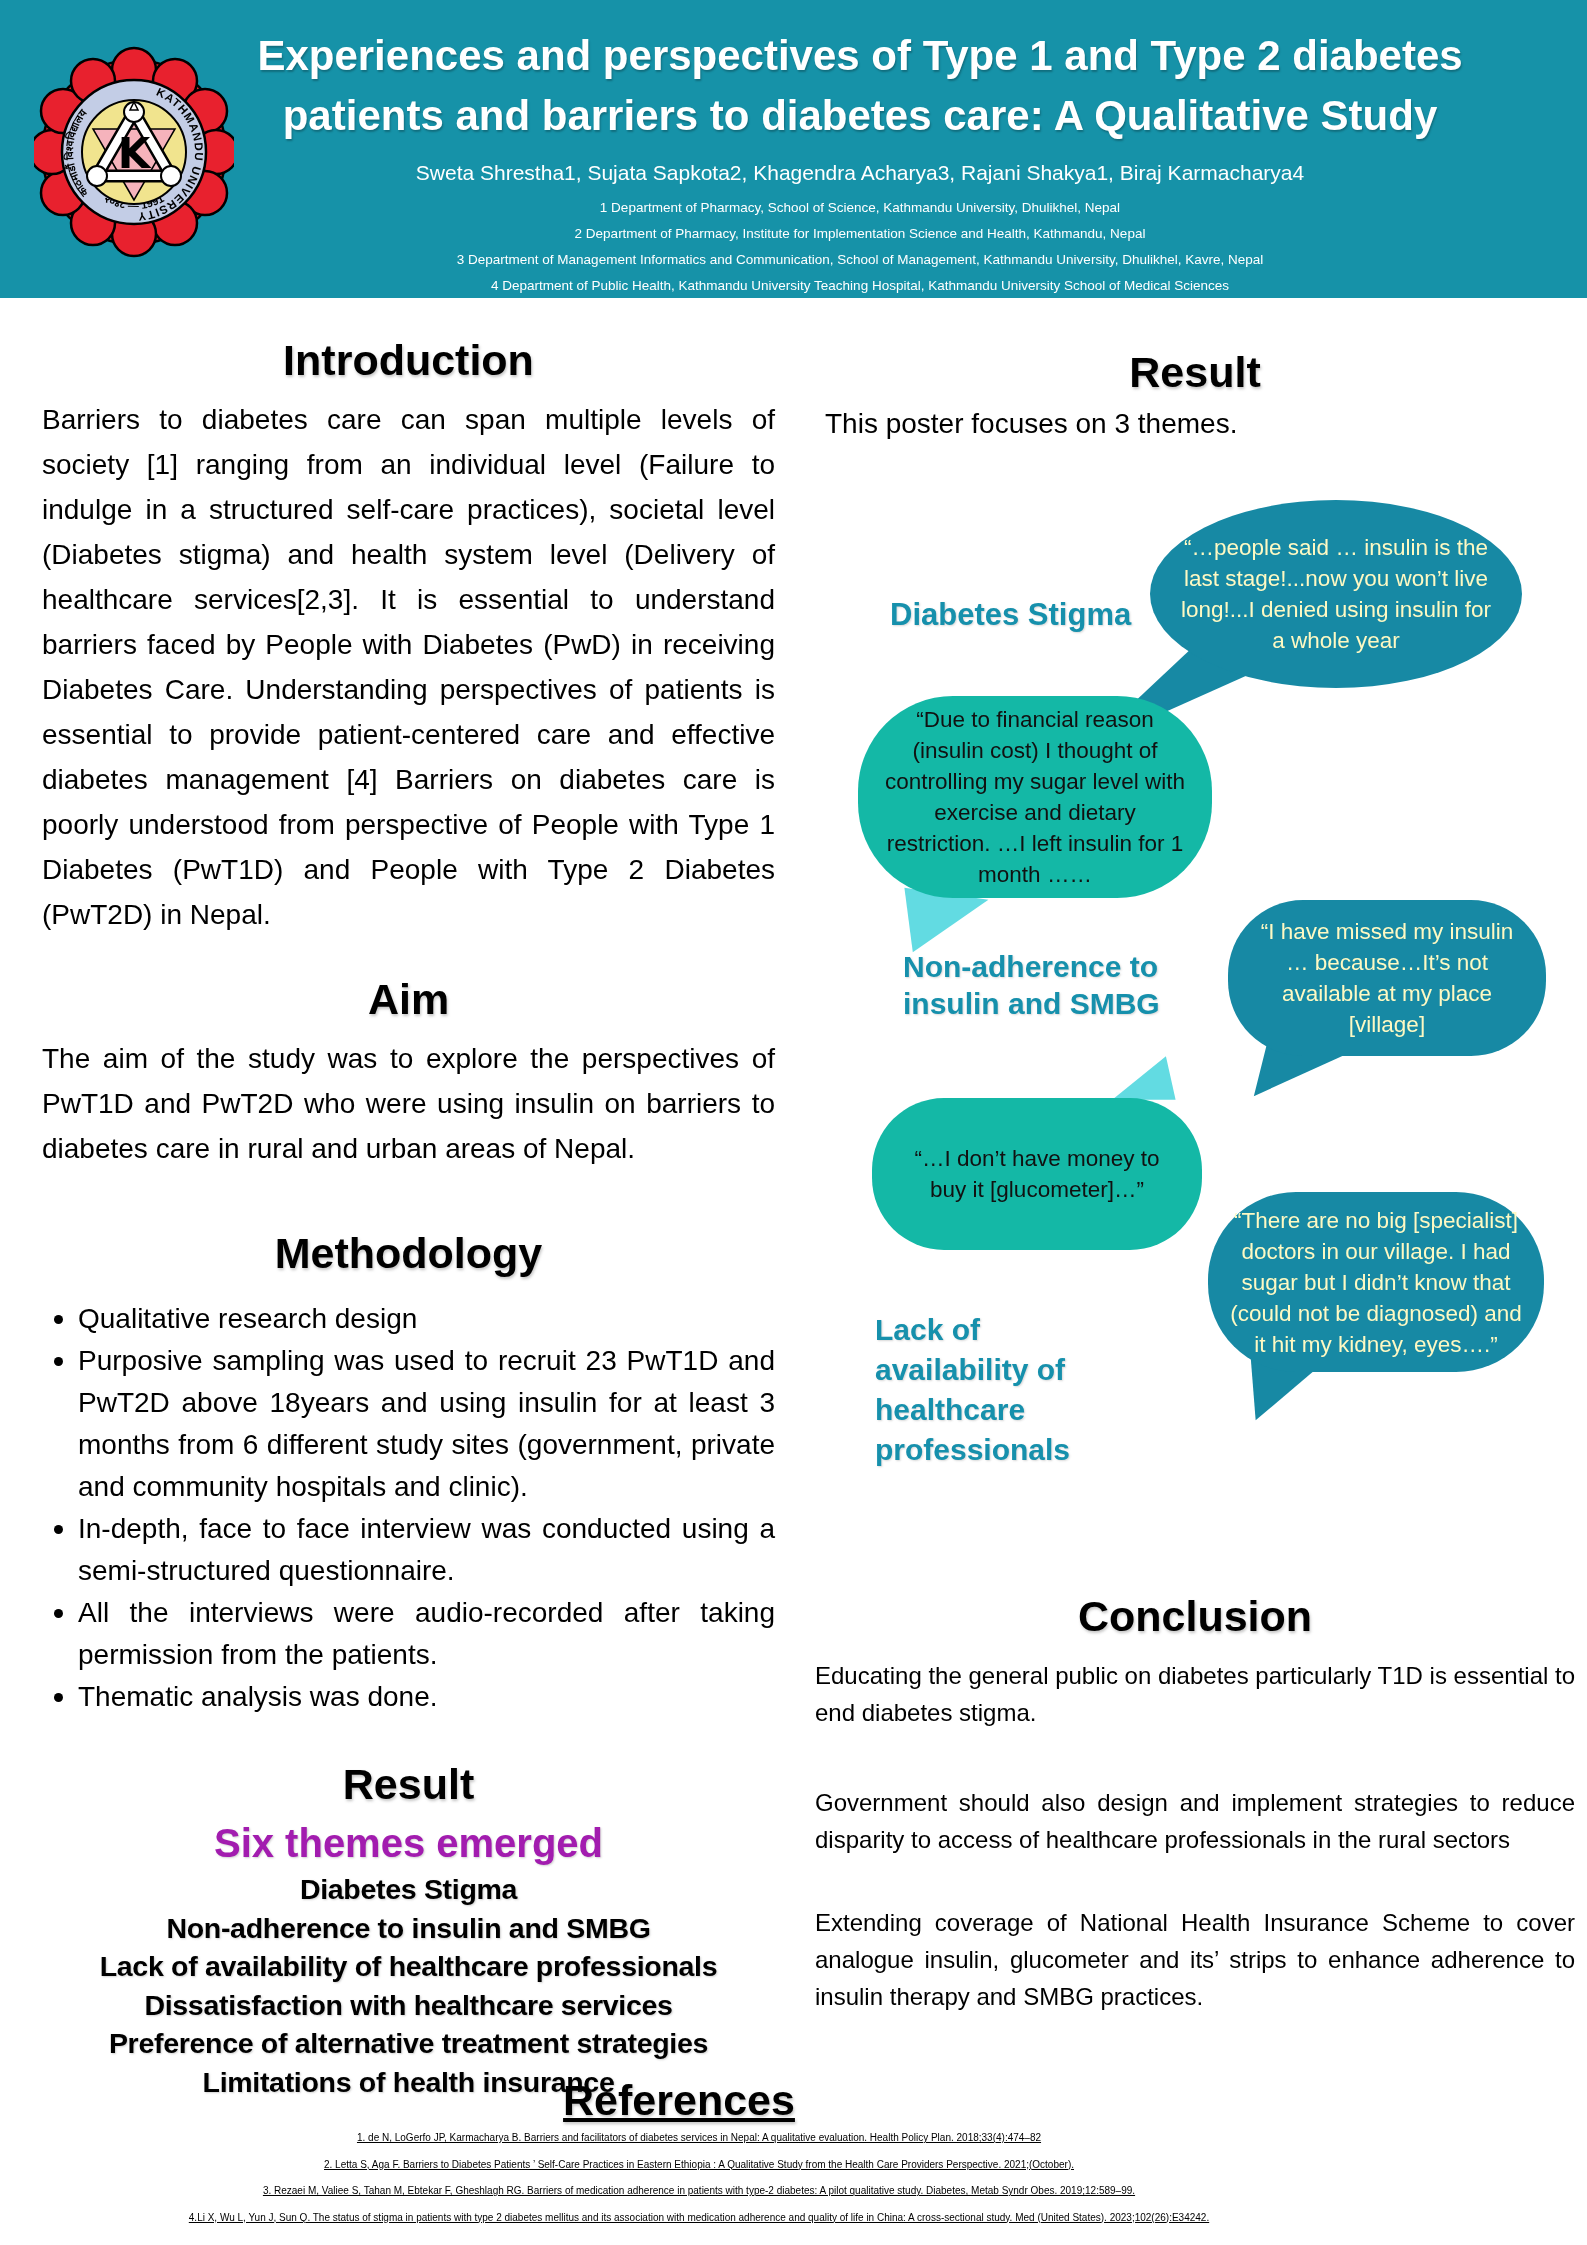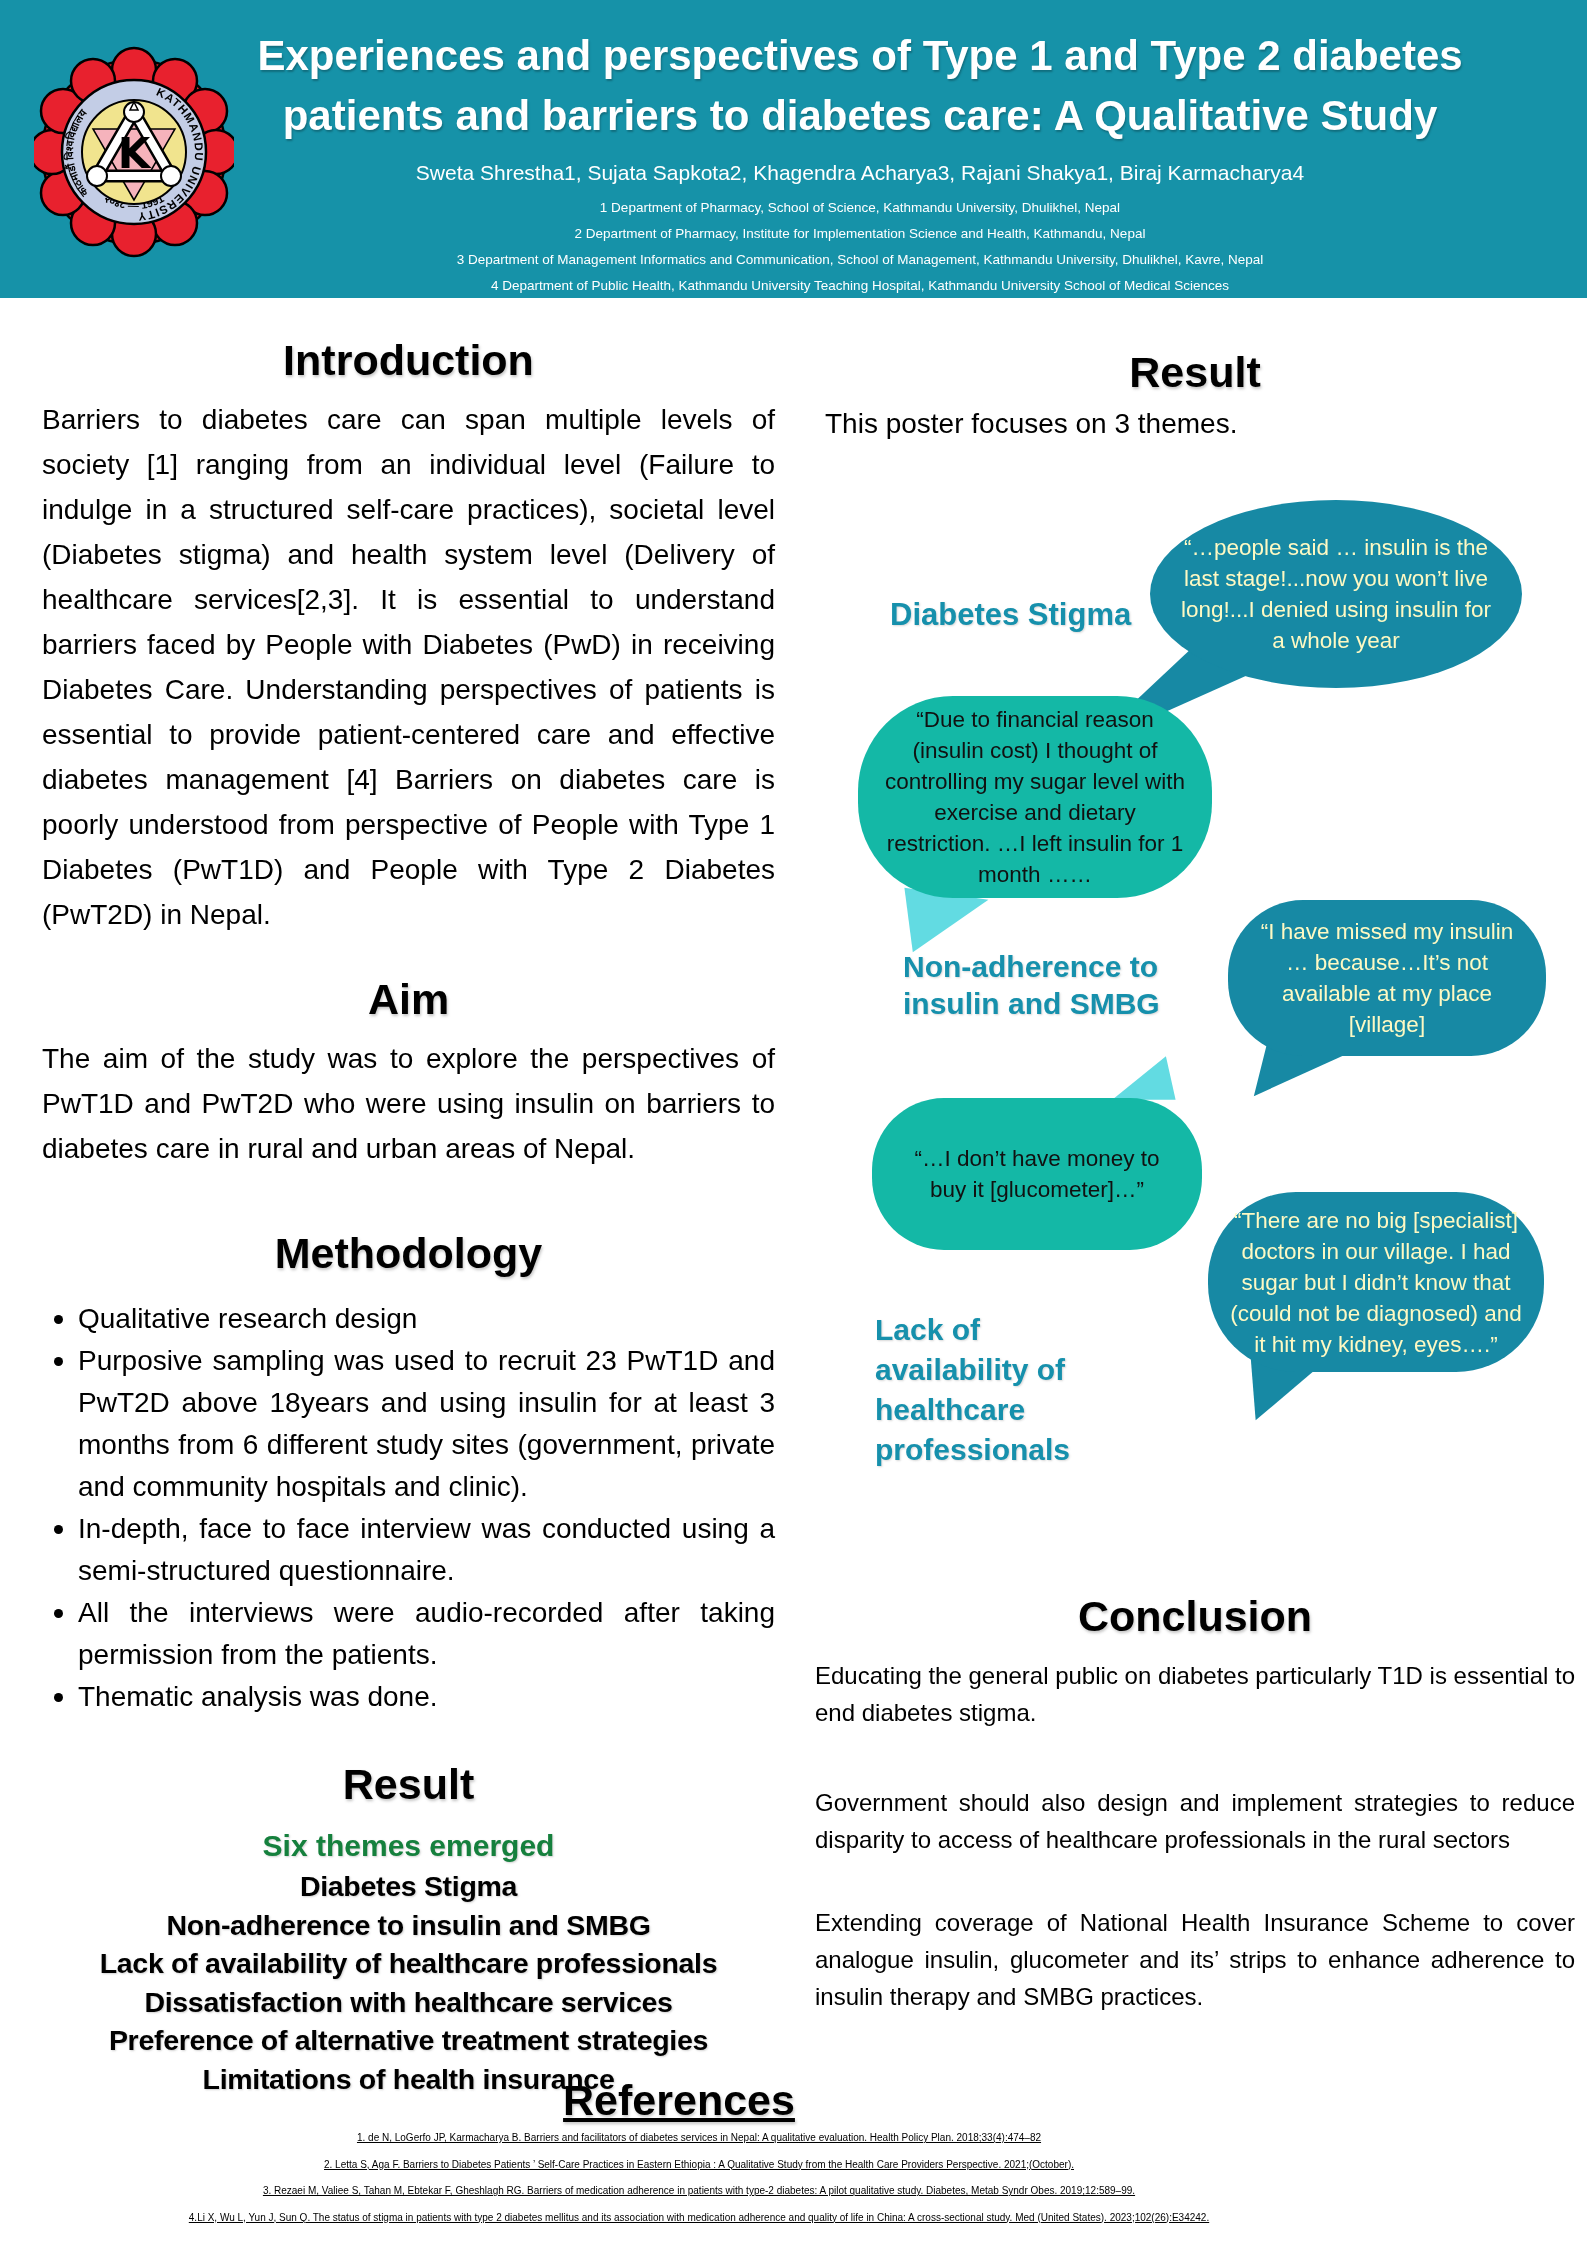--- a/index.html
+++ b/index.html
@@ -23,21 +23,21 @@
   .leftcol{position:absolute;left:42px;top:336px;width:733px;}
   .body-text{font-size:28px;line-height:45px;text-align:justify;margin:12px 0 0 0;}
   .h-aim{margin-top:38px;}
   .h-meth{margin-top:58px;}
   .bullets{margin:20px 0 0 0;padding:0;list-style:none;}
   .bullets li{position:relative;padding-left:36px;font-size:28px;line-height:42px;
               text-align:justify;margin:0;}
   .bullets li::before{content:"";position:absolute;left:12px;top:17px;width:9px;height:9px;
               border-radius:50%;background:#000;}
   .h-result-left{margin-top:42px;}
-  .six-sub{margin-top:20px;font-size:30px;font-weight:bold;text-align:center;color:#15803d;
+  .six-sub{margin-top:12px;font-size:40px;font-weight:bold;text-align:center;color:#a21caf;
            text-shadow:1px 1px 2px rgba(100,100,100,0.3);}
   .theme-line{font-size:28.5px;font-weight:bold;text-align:center;line-height:38.5px;
               letter-spacing:-0.3px;text-shadow:1px 1px 2px rgba(120,120,120,0.35);}
   .theme-list{margin-top:4px;}
 
   
   .rightcol-head{position:absolute;left:815px;top:348px;width:760px;}
   .poster-note{font-size:28px;margin:10px 0 0 10px;line-height:34px;}
 
   .theme-label{position:absolute;font-weight:bold;color:#1690AC;

